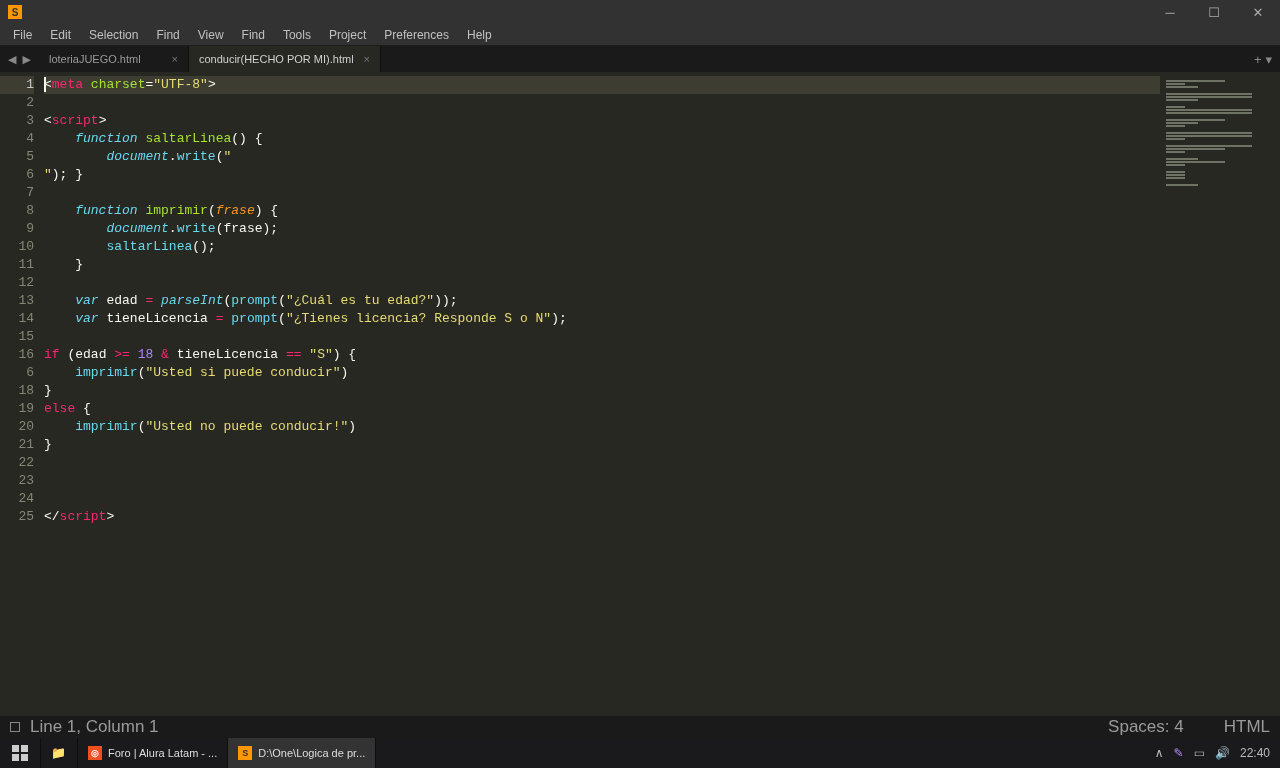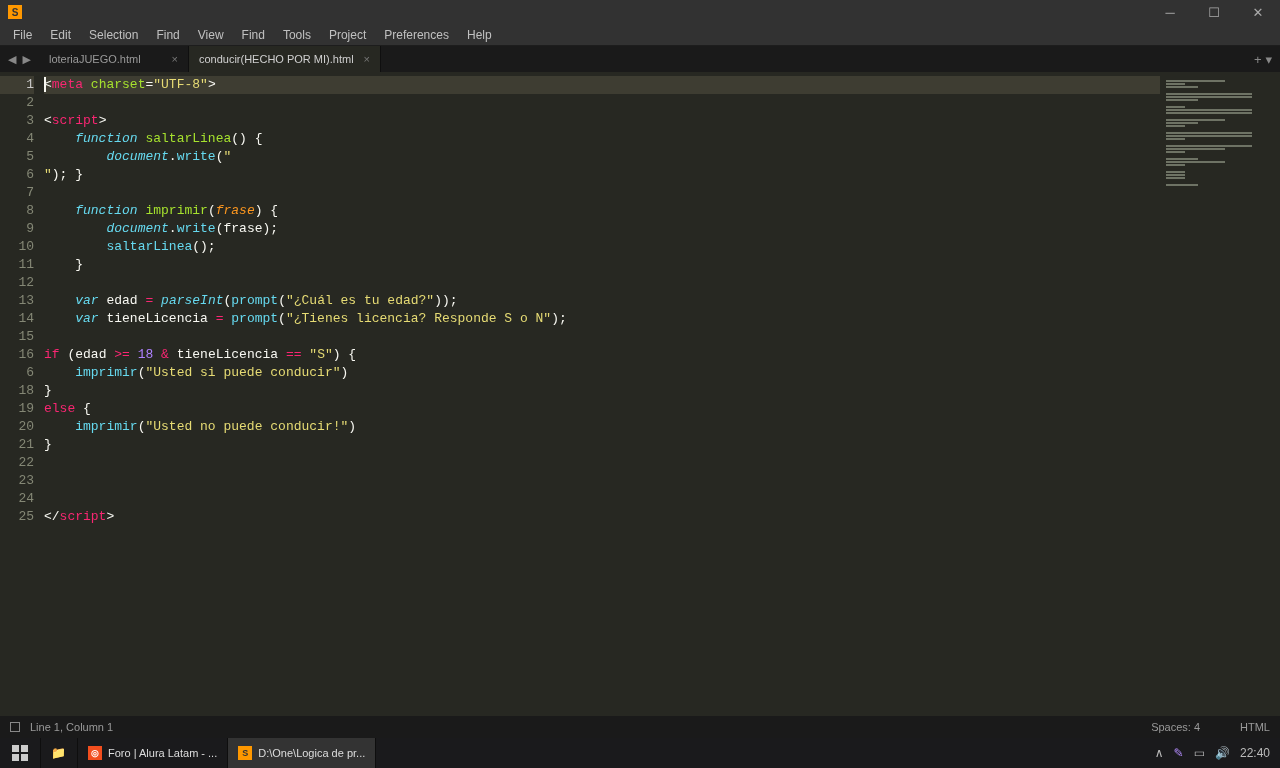--- a/index.html
+++ b/index.html
@@ -149,21 +149,21 @@
 .yel { color:#e6db74; }
 .prm { color:#fd971f; font-style: italic; }
 .pur { color:#ae81ff; }
 .wh  { color:#f8f8f2; }
 
 .statusbar {
   height: 22px;
   background: #1a1a1a;
   display: flex;
   align-items: center;
-  font-size: 11px;
+  font-size: 17px;
   color: #9a9a9a;
   padding: 0 10px;
   gap: 10px;
 }
 .statusbar .statspacer { flex:1; }
 .statusbar .box {
   width:10px; height:10px; border:1px solid #888;
 }
 
 .taskbar {

